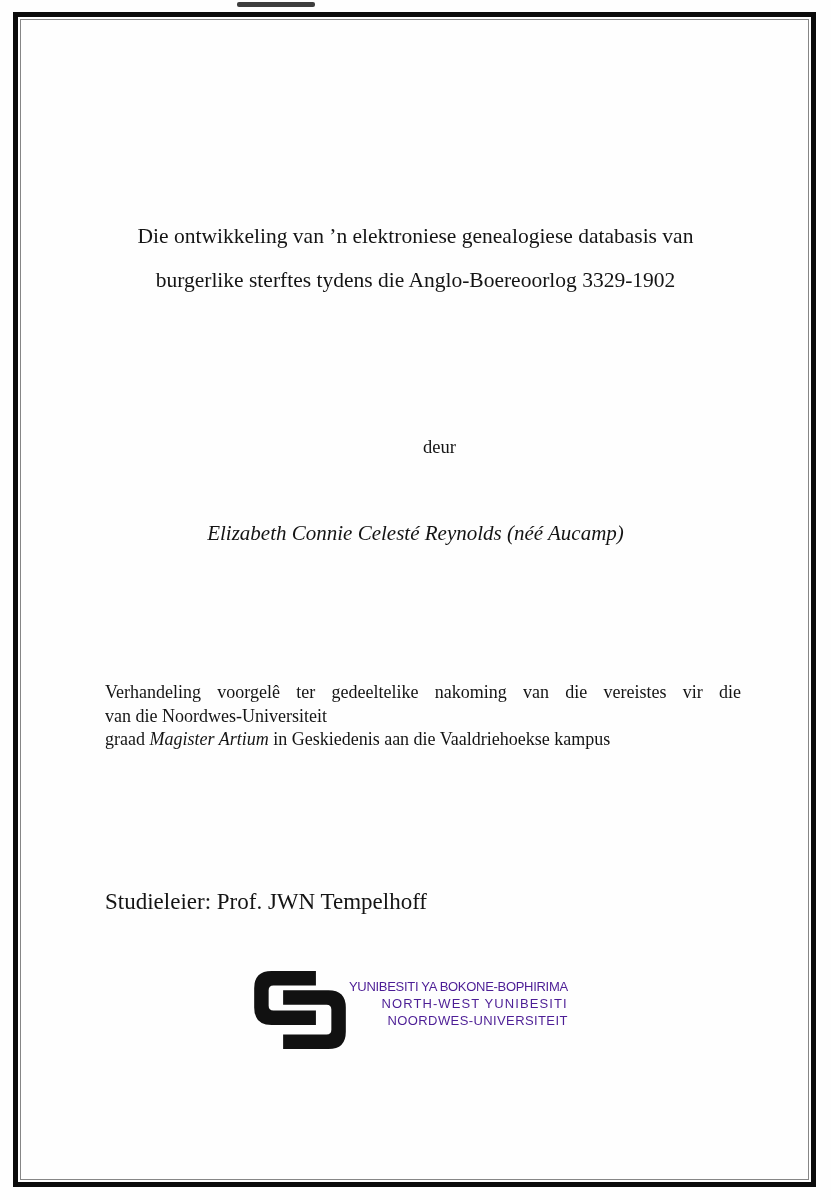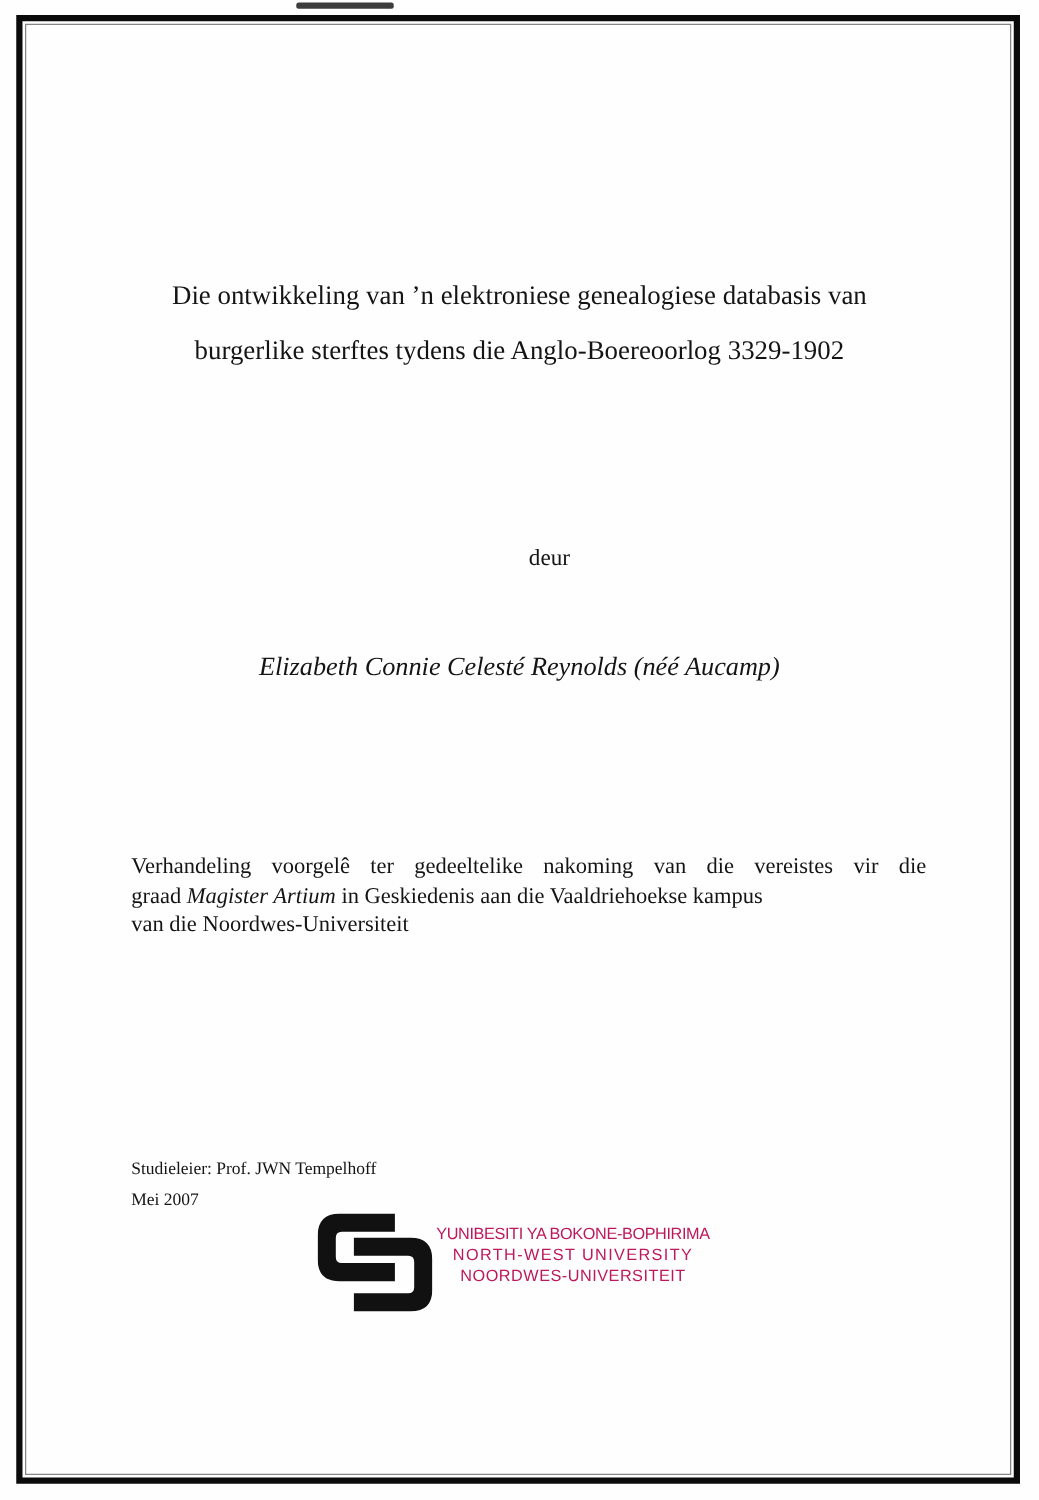--- a/index.html
+++ b/index.html
@@ -38,33 +38,33 @@
     position:absolute;top:521px;left:0;right:0;
     text-align:center;font-size:21px;font-style:italic;
   }
   .statement{
     position:absolute;top:681px;left:105px;width:636px;
     font-size:18px;line-height:23.5px;
   }
   .stmt-line1{text-align:justify;text-align-last:justify;}
   .stmt-italic{font-style:italic;}
   .advisor{
-    position:absolute;top:923px;left:105px;
-    font-size:14px;line-height:25px;
+    position:absolute;top:889px;left:105px;
+    font-size:23px;line-height:25px;
   }
   .logo{
     position:absolute;top:969px;left:254px;
     display:flex;align-items:flex-start;
   }
   .logo-mark{width:92px;height:82px;flex:0 0 auto;}
   .logo-text{
     margin-left:3px;padding-top:9px;
     font-family:"Liberation Sans","DejaVu Sans",sans-serif;
-    font-size:13px;line-height:17px;color:#be185d;
-    text-align:center;white-space:nowrap;
+    font-size:13px;line-height:17px;color:#4c1d95;
+    text-align:right;white-space:nowrap;
   }
   .logo-line1{letter-spacing:-0.3px;}
   .logo-line2{letter-spacing:1.1px;}
   .logo-line3{letter-spacing:0.4px;}
 </style>
 </head>
 <body>
 
 <div class="page">
 
@@ -76,34 +76,33 @@
     <div>Die ontwikkeling van ’n elektroniese genealogiese databasis van</div>
     <div>burgerlike sterftes tydens die Anglo-Boereoorlog 3329-1902</div>
   </div>
 
   <div class="byline">deur</div>
 
   <div class="author">Elizabeth Connie Celesté Reynolds (néé Aucamp)</div>
 
   <div class="statement">
     <div class="stmt-line1">Verhandeling voorgelê ter gedeeltelike nakoming van die vereistes vir die</div>
+    <div>van die Noordwes-Universiteit</div>
     <div><span>graad </span><span class="stmt-italic">Magister Artium</span><span> in Geskiedenis aan die Vaaldriehoekse kampus</span></div>
-    <div>van die Noordwes-Universiteit</div>
   </div>
 
   <div class="advisor">
     <div>Studieleier: Prof. JWN Tempelhoff</div>
-    <div>Mei 2007</div>
   </div>
 
   <div class="logo">
     <svg class="logo-mark" viewBox="0 0 95 85" aria-hidden="true">
       <path fill="#111111" d="M 64 2 H 18 Q 0 2 0 20 V 40 Q 0 58 18 58 H 64 V 43 H 20 Q 15 43 15 38 V 22 Q 15 17 20 17 H 64 Z"></path>
       <path fill="#111111" d="M 30 22 H 77 Q 95 22 95 40 V 65 Q 95 83 77 83 H 30 V 68 H 75 Q 80 68 80 63 V 42 Q 80 37 75 37 H 30 Z"></path>
     </svg>
     <div class="logo-text">
       <div class="logo-line1">YUNIBESITI YA BOKONE-BOPHIRIMA</div>
-      <div class="logo-line2">NORTH-WEST UNIVERSITY</div>
+      <div class="logo-line2">NORTH-WEST YUNIBESITI</div>
       <div class="logo-line3">NOORDWES-UNIVERSITEIT</div>
     </div>
   </div>
 
 </div>
 
 </body></html>

